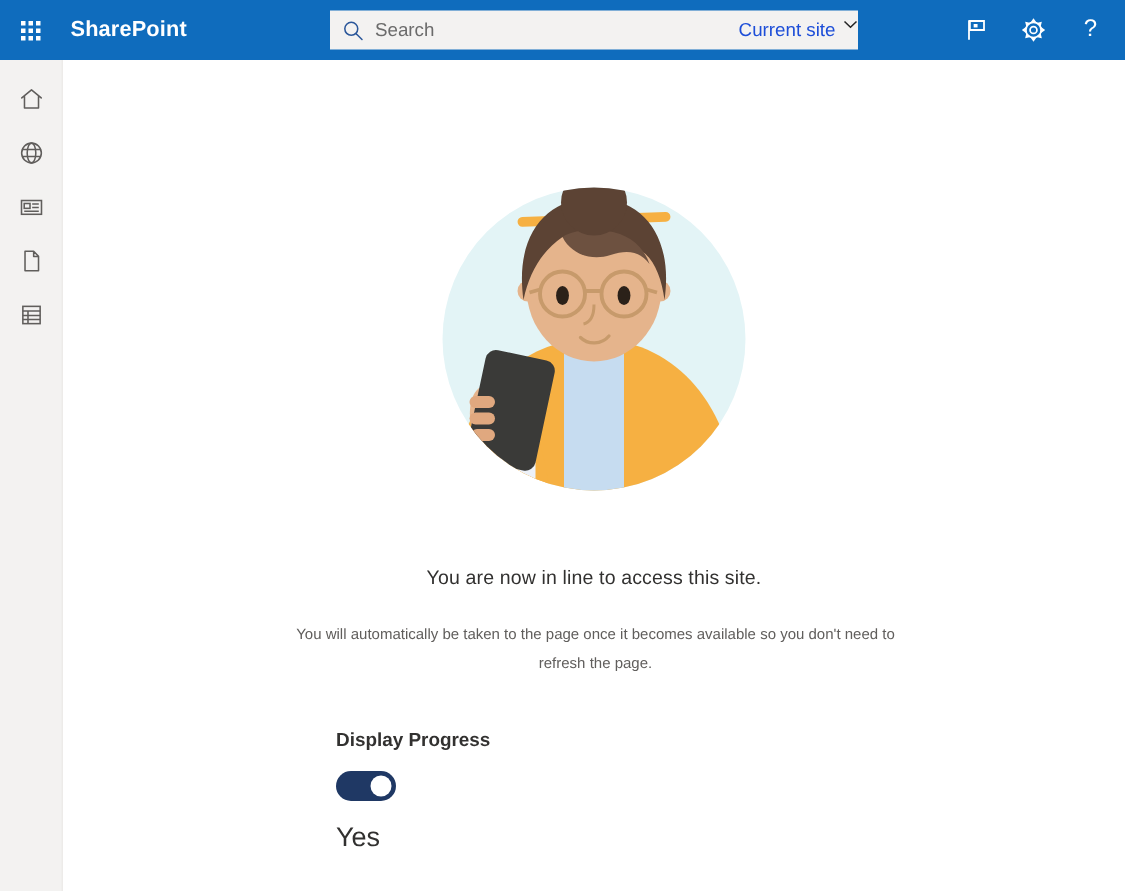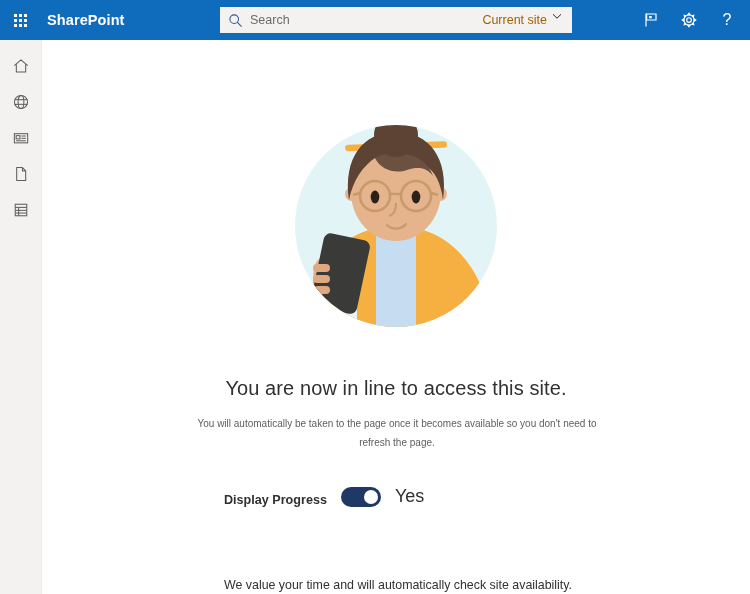--- a/index.html
+++ b/index.html
@@ -46,21 +46,21 @@
     align-items: center; justify-content: center; flex: 0 0 auto;
   }
   .search-input {
     flex: 1 1 auto; border: none; outline: none; background: transparent;
     font-family: "Liberation Sans", sans-serif; font-size: 12.5px;
     color: #1d4ed8; height: 24px; padding: 0;
   }
   .search-input::placeholder { color: #6b6b6b; opacity: 1; }
   .scope-pick {
     flex: 0 0 auto; display: flex; gap: 5px;
-    font-size: 12.5px; color: #a16207; padding-right: 10px; cursor: pointer;
+    font-size: 12.5px; color: #1d4ed8; cursor: pointer;
     white-space: nowrap;
   }
   .chev { display: block; }
   .suite-actions {
     position: absolute; right: 4px; top: 0; height: 40px;
     display: flex; align-items: center;
   }
   .suite-btn {
     width: 38px; height: 40px; display: flex;
     align-items: center; justify-content: center; cursor: pointer;
@@ -88,32 +88,32 @@
     width: 708px; height: 554px;
     background: #ffffff;
     overflow: hidden;
   }
   .hero { position: absolute; left: 0; top: 0; width: 708px; text-align: center; }
   .illus { margin: 68px auto 0; display: block; }
 
   .headline {
     position: absolute; left: 0; top: 337px; width: 708px;
     text-align: center;
-    font-size: 20px; color: #323130; font-weight: normal;
+    font-size: 13px; color: #323130; font-weight: normal;
     letter-spacing: .1px;
   }
   .subtext {
     position: absolute; left: 140px; top: 374px; width: 430px;
     text-align: center;
     font-size: 10px; line-height: 19px; color: #605e5c;
   }
 
   .toggle-row {
     position: absolute; left: 182px; top: 446px;
-    display: flex; align-items: flex-end; gap: 14px;
+    display: flex; align-items: flex-start; gap: 14px; flex-direction: column;
   }
   .toggle-label { font-size: 12.6px; color: #323130; font-weight: bold; }
   .switch {
     width: 40px; height: 20px; border-radius: 10px;
     background: #1f3864; position: relative; cursor: pointer;
     flex: 0 0 auto;
   }
   .switch-knob {
     position: absolute; right: 3px; top: 3px;
     width: 14px; height: 14px; border-radius: 50%;
@@ -336,16 +336,15 @@
     <div class="subtext">You will automatically be taken to the page once it becomes available so you don't need to refresh the page.</div>
 
     <div class="toggle-row">
       <span class="toggle-label">Display Progress</span>
       <span class="switch">
         <span class="switch-knob"></span>
       </span>
       <span class="toggle-state">Yes</span>
     </div>
 
-    <div class="note">We value your time and will automatically check site availability.</div>
 
   </div>
 </div>
 
 </body></html>

